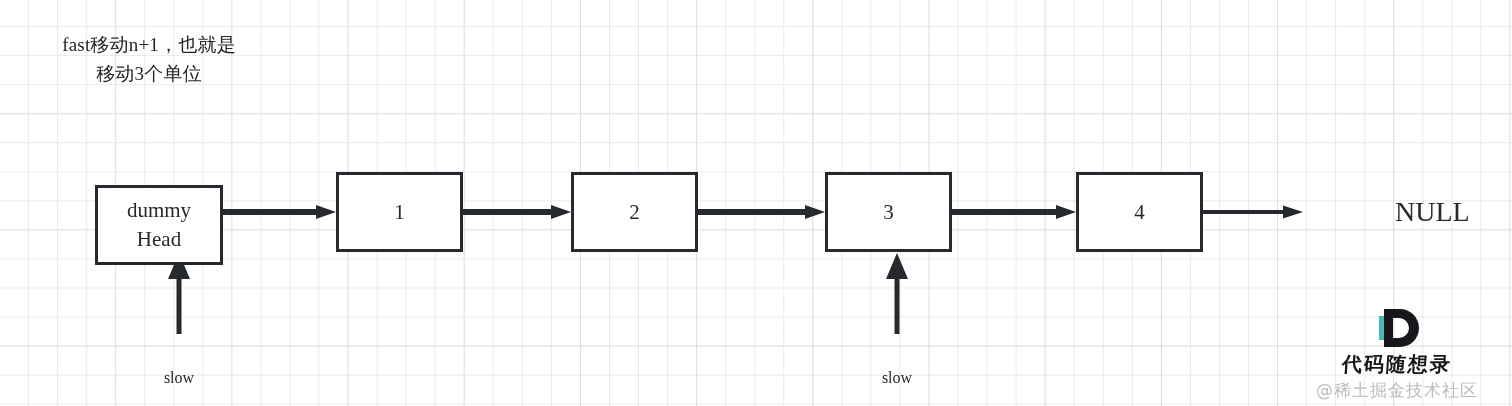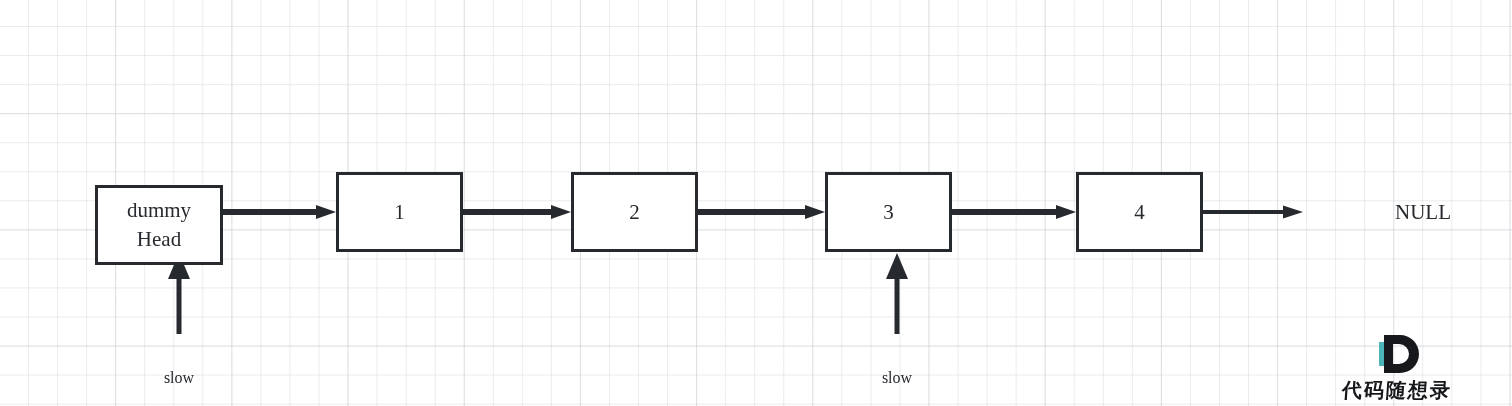--- a/index.html
+++ b/index.html
@@ -82,21 +82,21 @@
     font-size: 16px;
     line-height: 24px;
     text-align: center;
     white-space: nowrap;
   }
 
   
   .null-label {
     position: absolute;
     color: #26292e;
-    font-size: 21px;
+    font-size: 28px;
     line-height: 26px;
     white-space: nowrap;
   }
 
   
   .watermark {
     position: absolute;
     right: 10px;
     bottom: 4px;
     width: 210px;
@@ -129,20 +129,22 @@
     line-height: 24px;
     margin-top: 2px;
   }
 </style>
 </head>
 <body>
 
 <div id="canvas">
 
   <div class="title-block">
+    <div class="title-line-1">fast移动n+1，也就是</div>
+    <div class="title-line-2">移动3个单位</div>
   </div>
 
   <div class="node" style="left:95px; top:172px; width:128px; height:80px;margin-top:13px;">
     <div>
       <span class="node-label">dummy</span>
       <span class="node-label">Head</span>
     </div>
   </div>
 
   <div class="node" style="left:336px; top:172px; width:127px; height:80px;">
@@ -216,15 +218,16 @@
 
   <div class="watermark">
     <span class="wm-logo">
       <svg width="54" height="46" viewBox="0 0 54 46">
         <rect x="9" y="11" width="13" height="24" fill="#4bb5b8"></rect>
         <path d="M14 4 h16 a19 19 0 0 1 0 38 h-16 z
                  M23 13 h6 a10 10 0 0 1 0 20 h-6 z" fill="#16181c" fill-rule="evenodd"></path>
       </svg>
     </span>
     <span class="wm-brand">代码随想录</span>
+    <span class="wm-site">@稀土掘金技术社区</span>
   </div>
 
 </div>
 
 </body></html>

